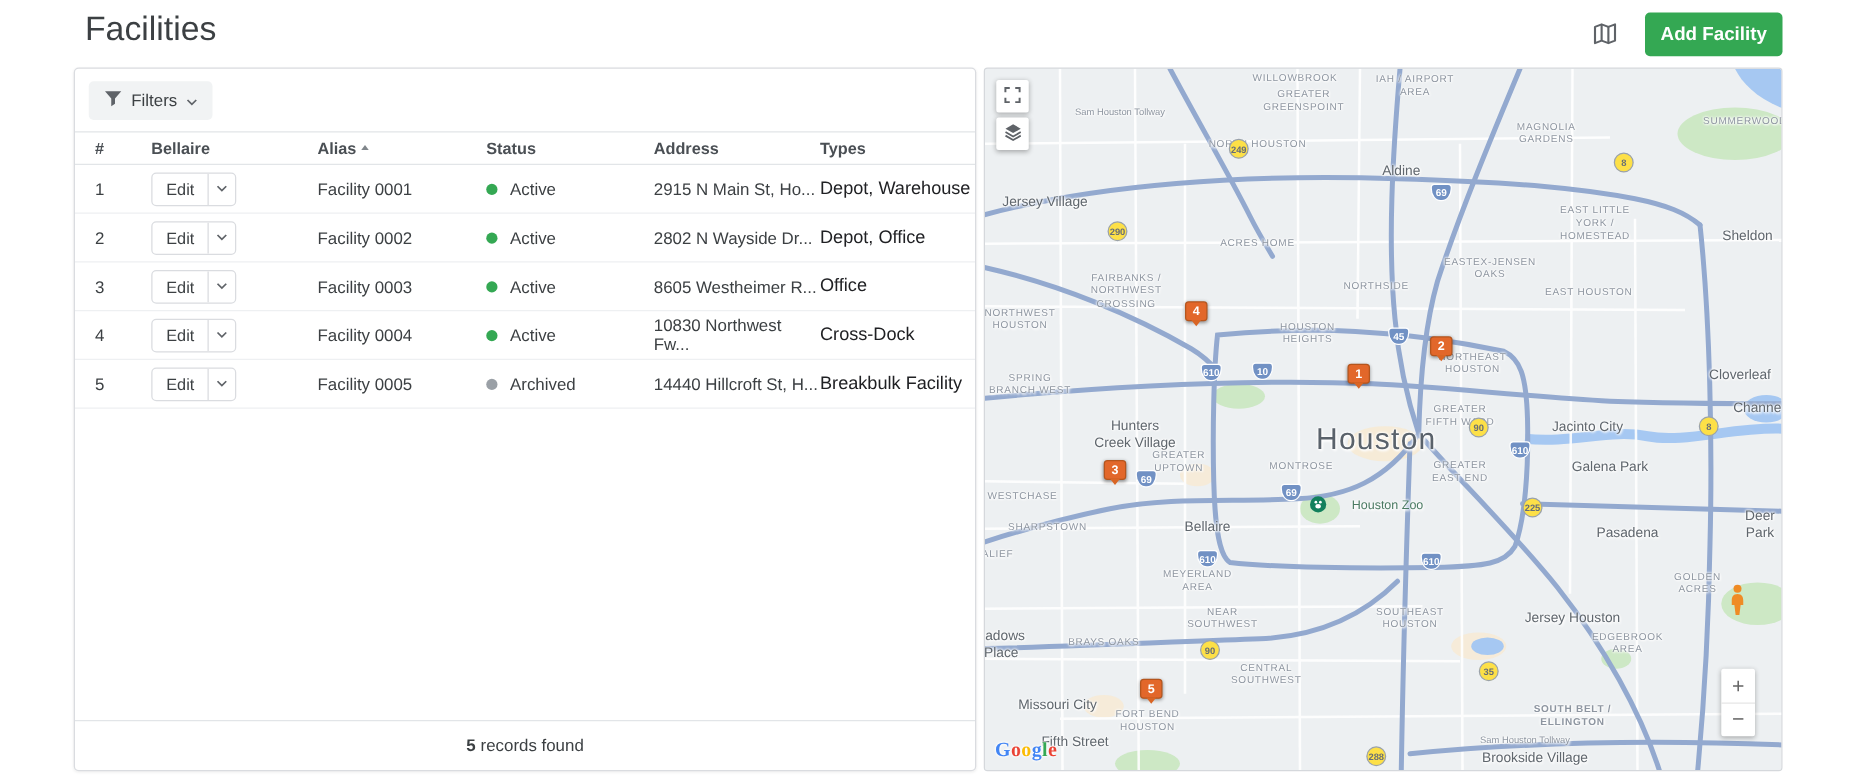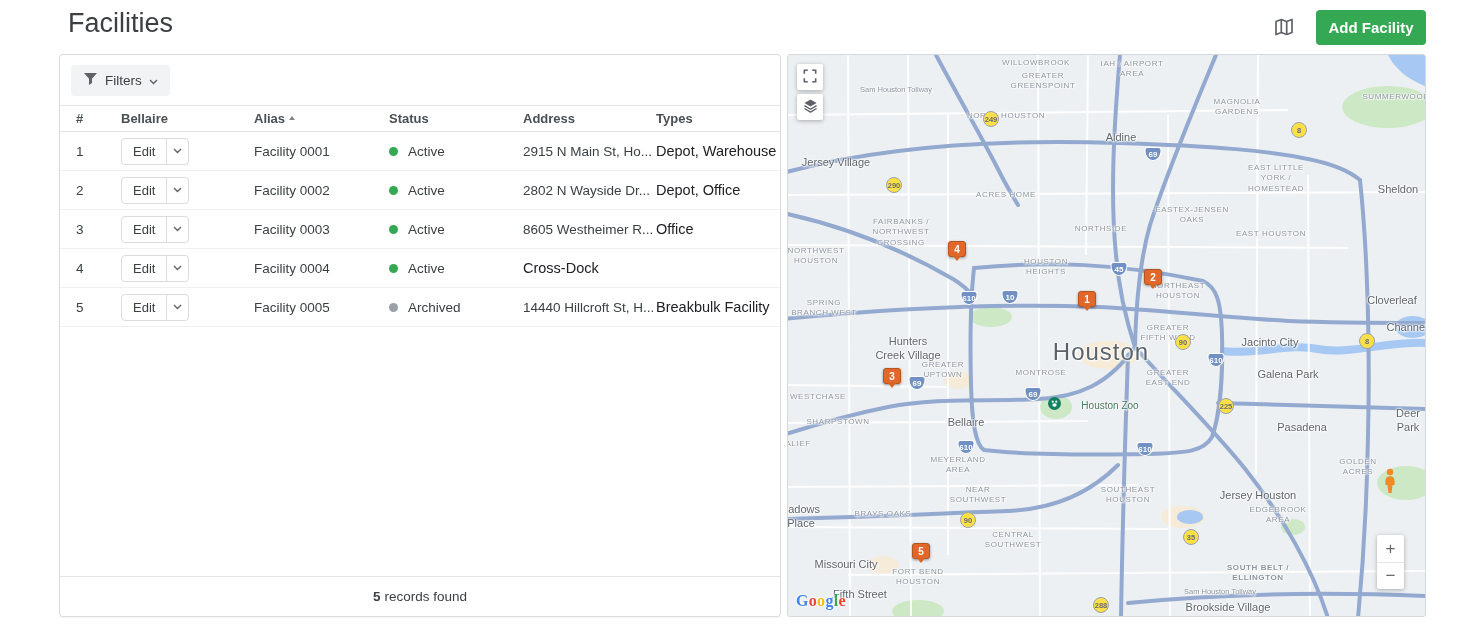--- a/index.html
+++ b/index.html
@@ -189,20 +189,21 @@
                 <path d="M1 1l3.5 3.5L8 1"></path>
               </svg>
           </span>
         </span>
       </div>
       <div>Facility 0004</div>
       <div class="c-status">
         <span class="dot" style="background-color: rgb(52, 168, 83);"></span>
         <span>Active</span>
       </div>
+      <div>10830 Northwest Fw...</div>
       <div class="c-types">Cross-Dock</div>
     </div>
 
     <div class="trow">
       <div>5</div>
       <div>
         <span class="edit-btn">
           <span class="edit-label">Edit</span>
           <span class="edit-caret">
             <svg width="9" height="6" viewBox="0 0 9 6" fill="none" stroke="#5f6368" stroke-width="1.4">
@@ -353,21 +354,21 @@
 AREA</div>
       <div class="mlabel area" style="left: 570px; top: 412px;">GOLDEN ACRES</div>
       <div class="mlabel area" style="left: 190px; top: 440px;">NEAR
 SOUTHWEST</div>
       <div class="mlabel area" style="left: 340px; top: 440px;">SOUTHEAST
 HOUSTON</div>
       <div class="mlabel city" style="left: 470px; top: 440px;">Jersey Houston</div>
       <div class="mlabel city" style="left: 13px; top: 461px;">eadows
 Place</div>
       <div class="mlabel area" style="left: 95px; top: 459px;">BRAYS OAKS</div>
-      <div class="mlabel area" style="left: 490px; top: 460px;">EDGEBROOK
+      <div class="mlabel area" style="left: 514px; top: 460px;">EDGEBROOK
 AREA</div>
       <div class="mlabel area" style="left: 225px; top: 485px;">CENTRAL
 SOUTHWEST</div>
       <div class="mlabel city" style="left: 58px; top: 509px;">Missouri City</div>
       <div class="mlabel area" style="left: 130px; top: 522px;">FORT BEND
 HOUSTON</div>
       <div class="mlabel area" style="left: 470px; top: 518px; font-weight: bold;">SOUTH BELT /
 ELLINGTON</div>
       <div class="mlabel city" style="left: 72px; top: 539px;">Fifth Street</div>
       <div class="mlabel road" style="left: 432px; top: 537px;">Sam Houston Tollway</div>

